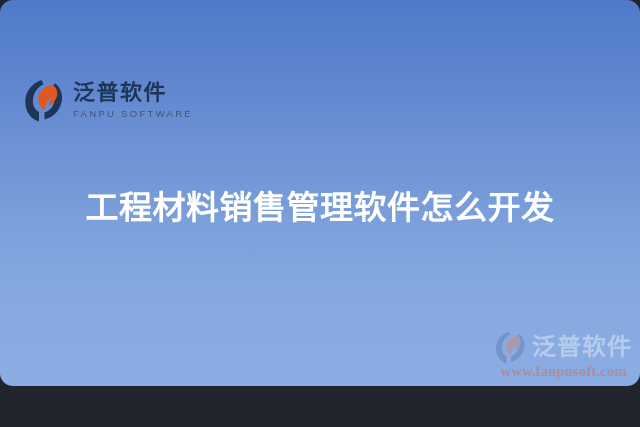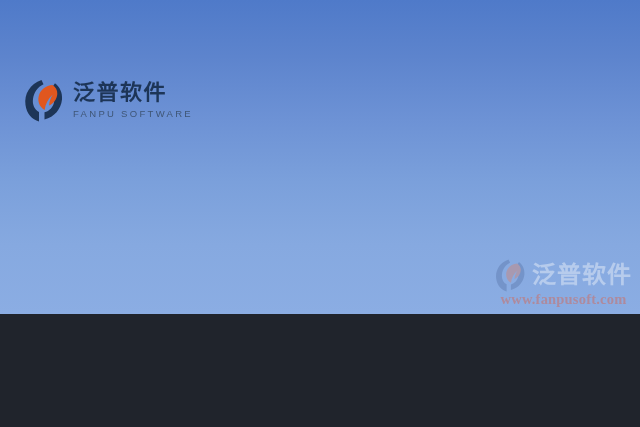--- a/index.html
+++ b/index.html
@@ -4,31 +4,32 @@
 <title>Fanpu Software Banner</title>
 <style>
   html, body {
     margin: 0;
     padding: 0;
     background: #20242c;
   }
   .banner {
     position: relative;
     width: 640px;
-    height: 314px;
+    height: 386px;
     overflow: hidden;
     font-family: "Liberation Sans", "DejaVu Sans", sans-serif;
     background: linear-gradient(to bottom,
                 #4f7ac9 0%,
                 #5d84cd 18%,
                 #6d92d5 38%,
                 #7ba0db 58%,
                 #86a9e0 78%,
                 #8badE3 100%);
     user-select: none;
+    border-radius: 13px;
   }
 
   
   .brand-logo {
     position: absolute;
     left: 24px;
     top: 78px;
     display: flex;
     align-items: center;
     gap: 9px;
@@ -126,20 +127,21 @@
         <path d="M20.5 41.5 C30.5 39, 37 31, 38 21.5 C38.6 15, 36 9, 31 5.2 L26 12.5 C29.6 15.4, 31 19.8, 30 24.4 C29 29.2, 25.6 32.8, 20.5 34.3 Z" fill="#1d3557"></path>
         <path d="M28.5 7 C22 7.5, 16.5 11.5, 14.8 17.8 C13.3 23.6, 15.6 29.2, 20.6 32 C21.5 26, 24.3 20.6, 28.8 16.6 C26.7 19.9, 25.4 23.6, 25 27.5 C29.9 25.2, 33 20.9, 33.3 15.9 C33.5 12.3, 31.7 9, 28.5 7 Z" fill="#e0571f"></path>
       </svg>
     </span>
     <span class="brand-words">
       <span class="brand-cn">泛普软件</span>
       <span class="brand-en">FANPU SOFTWARE</span>
     </span>
   </div>
 
+  <div class="headline">工程材料销售管理软件怎么开发</div>
 
   <div class="watermark">
     <div class="watermark-row">
       <span class="watermark-mark-wrap">
         <svg class="watermark-mark" viewBox="0 0 40 44" xmlns="http://www.w3.org/2000/svg" aria-hidden="true">
           <path d="M17.5 2 C6 6, 0 16, 1.5 27 C2.6 35.5, 8 41.5, 15 43.5 L15 34 C10.5 31.5, 8.2 26.5, 9 21 C9.8 14.5, 13.5 9, 19.5 6.2 Z" fill="#5d7aae"></path>
           <path d="M20.5 41.5 C30.5 39, 37 31, 38 21.5 C38.6 15, 36 9, 31 5.2 L26 12.5 C29.6 15.4, 31 19.8, 30 24.4 C29 29.2, 25.6 32.8, 20.5 34.3 Z" fill="#5d7aae"></path>
           <path d="M28.5 7 C22 7.5, 16.5 11.5, 14.8 17.8 C13.3 23.6, 15.6 29.2, 20.6 32 C21.5 26, 24.3 20.6, 28.8 16.6 C26.7 19.9, 25.4 23.6, 25 27.5 C29.9 25.2, 33 20.9, 33.3 15.9 C33.5 12.3, 31.7 9, 28.5 7 Z" fill="#cf8677"></path>
         </svg>
       </span>

